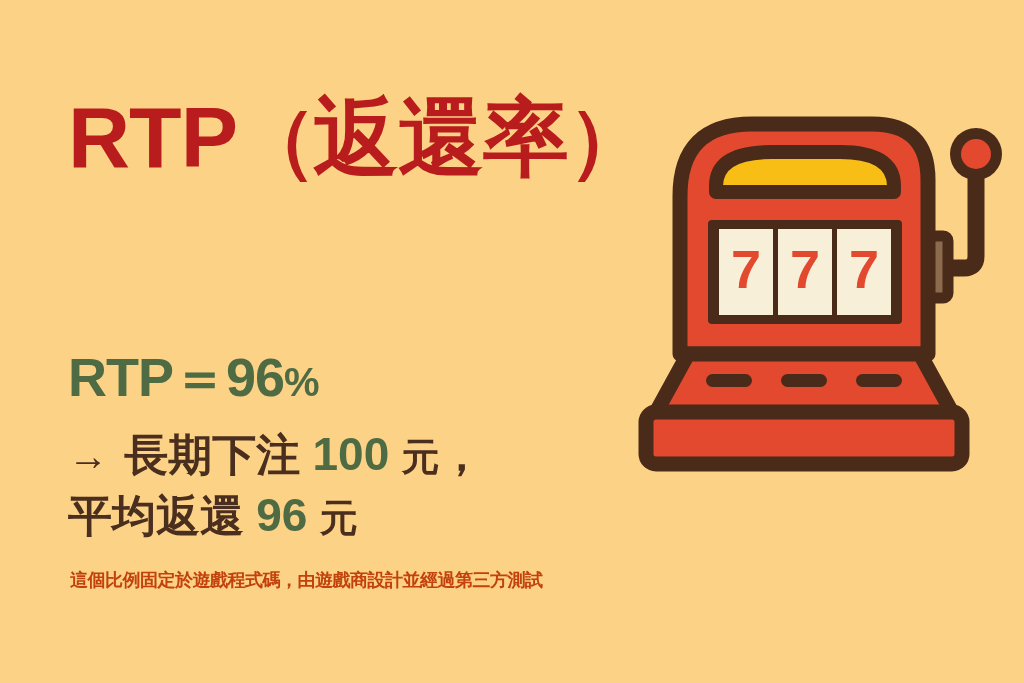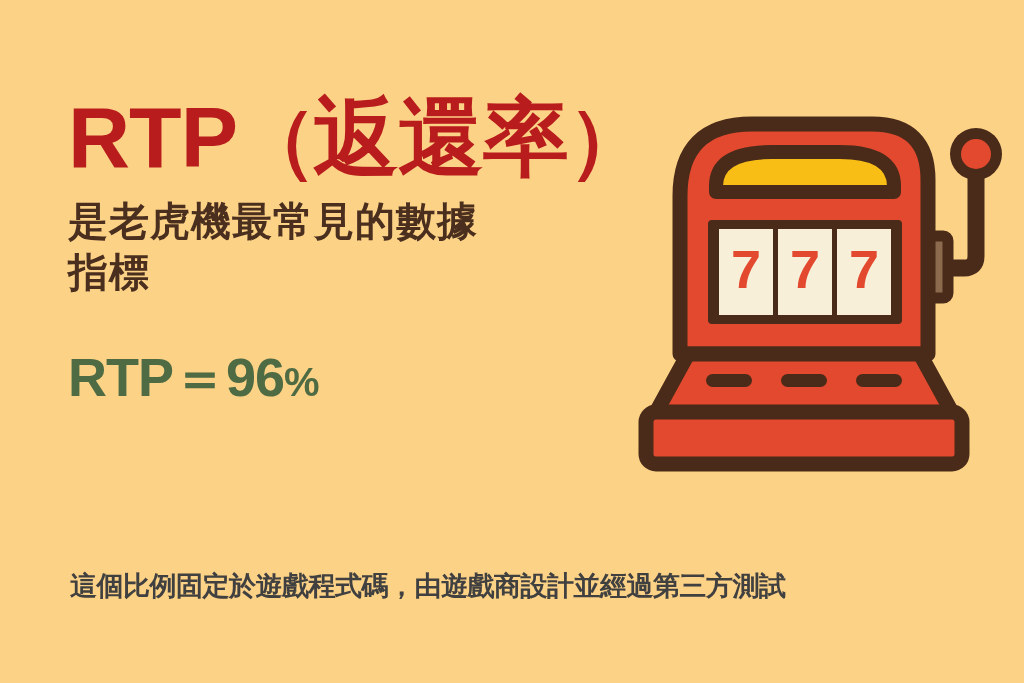--- a/index.html
+++ b/index.html
@@ -91,23 +91,23 @@
     letter-spacing: 4px;
   }
   .example .unit {
     font-size: 38px;
   }
 
   .caption {
     position: absolute;
     left: 70px;
     top: 568px;
-    font-size: 27px;
+    font-size: 18px;
     font-weight: 700;
-    color: #404040;
+    color: #c2410c;
     white-space: nowrap;
     letter-spacing: -0.5px;
   }
 
   
   #slot {
     position: absolute;
     left: 624px;
     top: 96px;
     width: 400px;
@@ -121,24 +121,24 @@
 </style>
 </head>
 <body>
 
 <div id="canvas">
 
   <div id="text-col">
 
     <div class="title"><span>RTP</span><span class="paren">（</span><span>返還率</span><span class="paren">）</span></div>
 
-    <div class="subtitle"><span>是老虎機最常見的數據</span><br><span>指標</span></div>
 
     <div class="formula"><span>RTP</span><span>＝</span><span>96</span><span class="pct">%</span></div>
 
+    <div class="example"><span class="arrow">→</span> <span>長期下注</span> <span class="num">100</span> <span class="unit">元</span><span>，</span><br><span>平均返還</span> <span class="num">96</span> <span class="unit">元</span></div>
 
     <div class="caption">這個比例固定於遊戲程式碼，由遊戲商設計並經過第三方測試</div>
 
   </div>
 
   <div id="slot">
     <svg viewBox="0 0 400 380" xmlns="http://www.w3.org/2000/svg">
 
       <g>
         <path d="M352 70 L352 160 Q352 172 340 172 L300 172" fill="none" stroke="#4A2A18" stroke-width="17" stroke-linecap="round" stroke-linejoin="round"></path>

